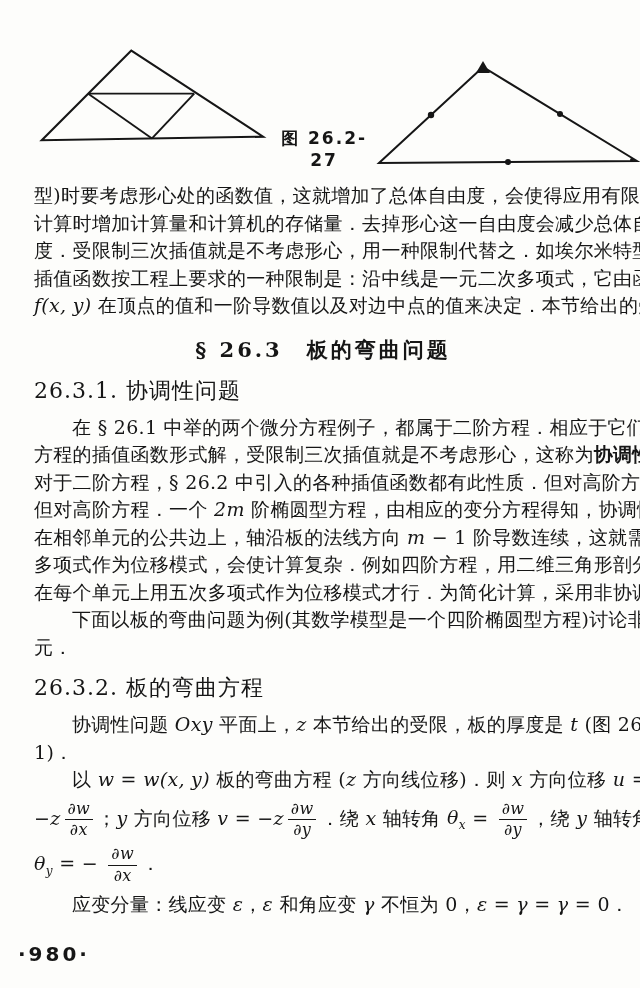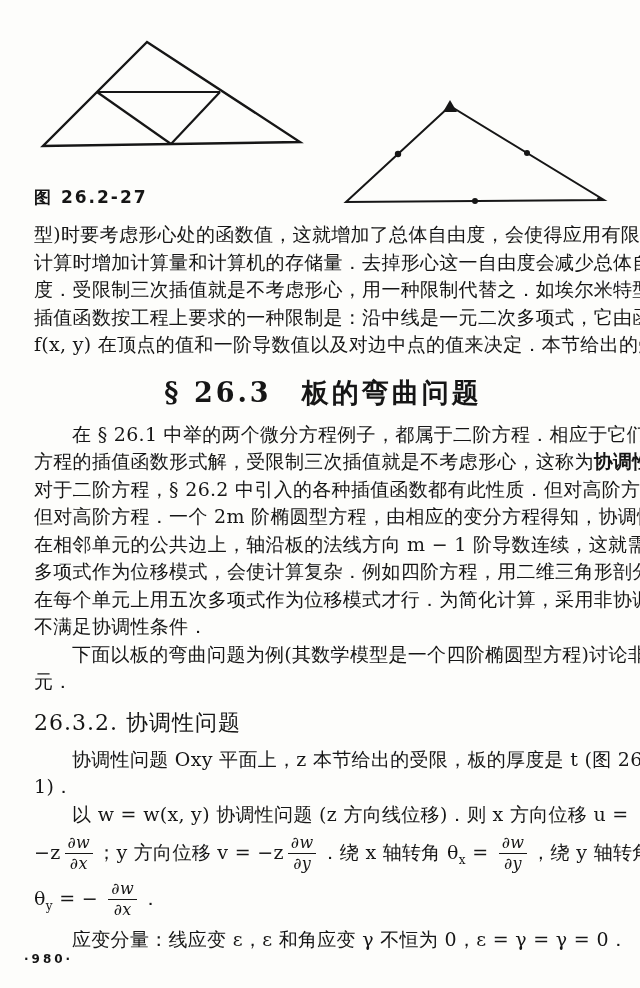--- a/index.html
+++ b/index.html
@@ -6,47 +6,47 @@
   body{
     width:640px;height:988px;background:#ffffff;color:#161616;
     font-family:"DejaVu Serif","Liberation Serif",serif;
     overflow:hidden;
   }
   .page{
     position:relative;box-sizing:border-box;width:640px;height:988px;
     padding:30px 28px 0 34px;background:#fdfdfb;overflow:hidden;
   }
   .figs{display:flex;justify-content:space-between;align-items:flex-end;margin-top:8px;}
-  .figure{display:flex;flex-direction:column;align-items:flex-start;}
+  .figure{display:flex;align-items:flex-end;}
   .figure svg{display:block;}
   .fig-caption{
     text-align:center;font-size:17px;font-weight:bold;letter-spacing:2px;
     margin-top:16px;font-family:"DejaVu Sans","Liberation Sans",sans-serif;
   }
   #content{margin-top:12px;}
   .para{font-size:19px;line-height:27.5px;}
   .line{white-space:nowrap;letter-spacing:0.3px;}
   .line.indent{padding-left:38px;}
   .h-center{
-    text-align:center;font-weight:bold;font-size:27px;
+    text-align:center;font-weight:bold;font-size:21px;
     margin:16px 0 10px 0;letter-spacing:3px;
   }
   .h-sub{font-size:22px;margin:12px 0 8px 0;letter-spacing:1px;}
-  .it{}
+  .it{font-style:italic;}
   .bold{font-weight:bold;}
   sub{font-size:12px;line-height:0;}
   .frac{
     display:inline-block;vertical-align:middle;text-align:center;
     font-size:16px;font-style:italic;line-height:1.15;margin:0 4px;
   }
   .frac .fnum{display:block;border-bottom:1.6px solid #161616;padding:0 3px 1px 3px;}
   .frac .fden{display:block;padding-top:1px;}
   .fline{margin:6px 0;}
   .footer{
-    position:absolute;left:24px;bottom:22px;font-size:12px;letter-spacing:3px;
+    position:absolute;left:18px;bottom:22px;font-size:20px;letter-spacing:3px;
     font-family:"DejaVu Sans","Liberation Sans",sans-serif;font-weight:bold;
   }
 </style>
 </head>
 <body>
 
 <div class="page">
 
   <div class="figs">
     <div class="figure">
@@ -72,41 +72,41 @@
 
   <div id="content">
       <div class="para">
         <div class="line"><span>型)时要考虑形心处的函数值，这就增加了总体自由度，会使得应用有限元方法</span></div>
         <div class="line"><span>计算时增加计算量和计算机的存储量．去掉形心这一自由度会减少总体自由</span></div>
         <div class="line"><span>度．受限制三次插值就是不考虑形心，用一种限制代替之．如埃尔米特型三次</span></div>
         <div class="line"><span>插值函数按工程上要求的一种限制是：沿中线是一元二次多项式，它由函数</span></div>
         <div class="line"><span class="it">f(x, y)</span><span> 在顶点的值和一阶导数值以及对边中点的值来决定．本节给出的受限</span></div>
       </div>
       <div class="h-center">§ 26.3　板的弯曲问题</div>
+      <div class="h-sub">26.3.1. 协调性问题</div>
       <div class="para">
         <div class="line indent"><span>在 § 26.1 中举的两个微分方程例子，都属于二阶方程．相应于它们的变分</span></div>
         <div class="line"><span>方程的插值函数形式解，受限制三次插值就是不考虑形心，这称为</span><span class="bold">协调性条件</span></div>
         <div class="line"><span>对于二阶方程，§ 26.2 中引入的各种插值函数都有此性质．但对高阶方程，情</span></div>
         <div class="line"><span>但对高阶方程．一个 </span><span class="it">2m</span><span> 阶椭圆型方程，由相应的变分方程得知，协调性条件要求</span></div>
         <div class="line"><span>在相邻单元的公共边上，轴沿板的法线方向 </span><span class="it">m</span><span> − 1 阶导数连续，这就需要用高次</span></div>
         <div class="line"><span>多项式作为位移模式，会使计算复杂．例如四阶方程，用二维三角形剖分，至少</span></div>
         <div class="line"><span>在每个单元上用五次多项式作为位移模式才行．为简化计算，采用非协调元，它</span></div>
-        <div class="line"><span>不满足协调性条件．</span></div>
       </div>
       <div class="para">
         <div class="line indent"><span>下面以板的弯曲问题为例(其数学模型是一个四阶椭圆型方程)讨论非协调</span></div>
         <div class="line"><span>元．</span></div>
       </div>
-      <div class="h-sub">26.3.2. 协调性问题</div>
+      <div class="h-sub">26.3.2. 板的弯曲方程</div>
       <div class="para">
         <div class="line indent"><span>协调性问题 </span><span class="it">Oxy</span><span> 平面上，</span><span class="it">z</span><span> 本节给出的受限，板的厚度是 </span><span class="it">t</span><span> (图 26.3-</span></div>
         <div class="line"><span>1)．</span></div>
       </div>
       <div class="para">
-        <div class="line indent"><span>以 </span><span class="it">w</span><span> = </span><span class="it">w(x, y)</span><span> 协调性问题 (</span><span class="it">z</span><span> 方向线位移)．则 </span><span class="it">x</span><span> 方向位移 </span><span class="it">u</span><span> =</span></div>
+        <div class="line indent"><span>以 </span><span class="it">w</span><span> = </span><span class="it">w(x, y)</span><span> 板的弯曲方程 (</span><span class="it">z</span><span> 方向线位移)．则 </span><span class="it">x</span><span> 方向位移 </span><span class="it">u</span><span> =</span></div>
         <div class="line fline"><span class="it">−z</span><span class="frac"><span class="fnum">∂w</span><span class="fden">∂x</span></span><span>；</span><span class="it">y</span><span> 方向位移 </span><span class="it">v</span><span> = </span><span class="it">−z</span><span class="frac"><span class="fnum">∂w</span><span class="fden">∂y</span></span><span>．绕 </span><span class="it">x</span><span> 轴转角 </span><span class="it">θ<sub>x</sub></span><span> = </span><span class="frac"><span class="fnum">∂w</span><span class="fden">∂y</span></span><span>，绕 </span><span class="it">y</span><span> 轴转角</span></div>
         <div class="line fline"><span class="it">θ<sub>y</sub></span><span> = − </span><span class="frac"><span class="fnum">∂w</span><span class="fden">∂x</span></span><span>．</span></div>
       </div>
       <div class="para">
         <div class="line indent"><span>应变分量：线应变 </span><span class="it">ε</span><span>，</span><span class="it">ε</span><span> 和角应变 </span><span class="it">γ</span><span> 不恒为 0，</span><span class="it">ε</span><span> = </span><span class="it">γ</span><span> = </span><span class="it">γ</span><span> = 0．</span></div>
       </div>
     </div>
 
   <div class="footer">·980·</div>
 </div>

